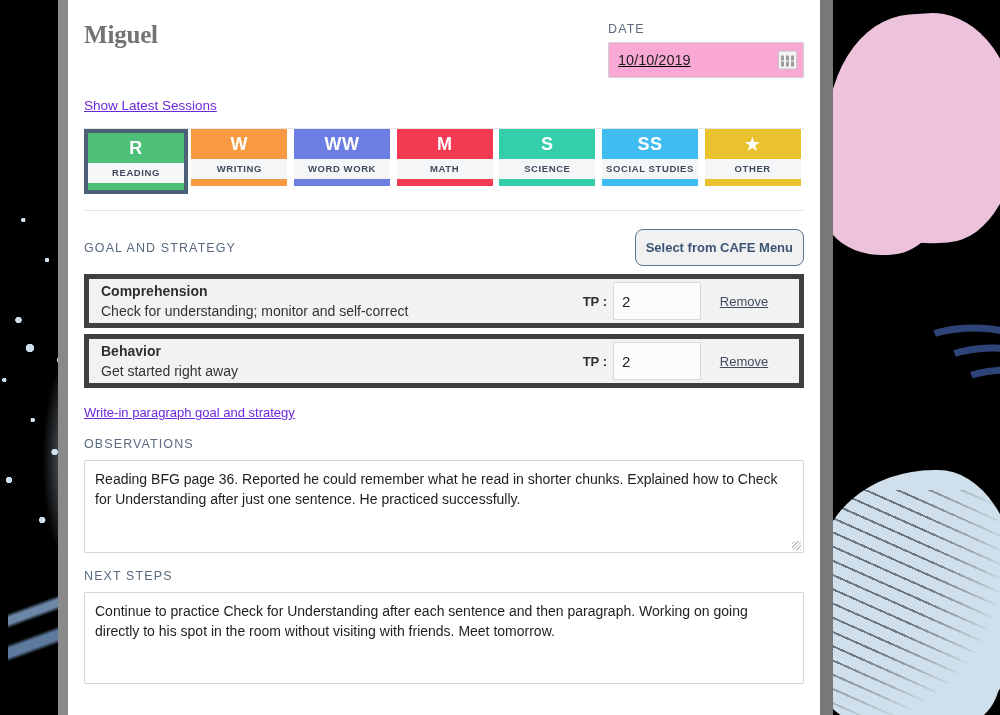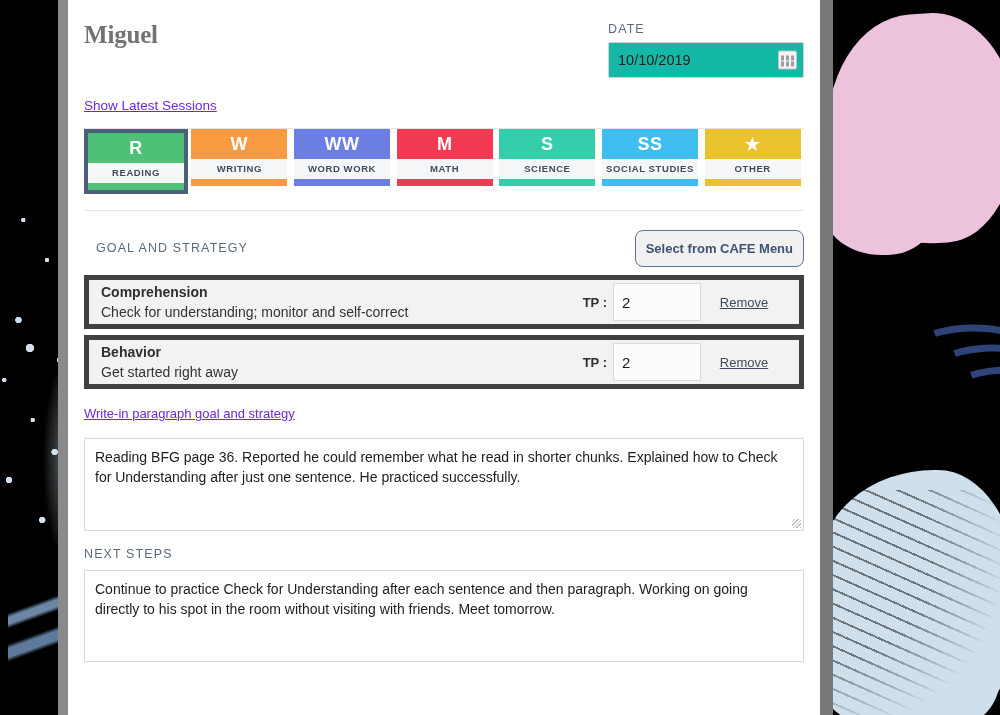--- a/index.html
+++ b/index.html
@@ -147,24 +147,25 @@
     font-size: 12.5px;
     letter-spacing: 1.1px;
     color: #5a6b80;
     font-weight: normal;
     margin-bottom: 6px;
   }
   .date-input-wrap {
     position: relative;
     height: 34px;
     border: 1px solid #d2d2d2;
-    background: #14b8a6;
+    background: #f9a8d4;
     border-radius: 2px;
     display: flex;
     align-items: center;
+    text-decoration: underline;
   }
   .date-value {
     font-size: 14.5px;
     color: #1d1d1d;
     padding-left: 9px;
   }
   .cal-icon {
     position: absolute;
     right: 6px; top: 50%;
     transform: translateY(-50%);
@@ -441,21 +442,21 @@
             <div class="subj-label">OTHER</div>
             <div class="subj-bottom" style="background: rgb(234, 194, 46);"></div>
           </div>
         </div>
       </div>
 
     <div class="divider" style="margin-top:16px;"></div>
 
     
     <div class="goal-head">
-      <div class="section-label" style="margin:12px;">GOAL AND STRATEGY</div>
+      <div class="section-label" style="margin:0;">GOAL AND STRATEGY</div>
       <button class="cafe-btn">Select from CAFE Menu</button>
     </div>
 
     <div id="goal-list">
         <div class="goal-row">
           <div class="goal-text">
             <div class="goal-title">Comprehension</div>
             <div class="goal-desc">Check for understanding; monitor and self-correct</div>
           </div>
           <span class="tp-label">TP :</span>
@@ -470,20 +471,21 @@
           <span class="tp-label">TP :</span>
           <input class="tp-input" type="text" value="2" style="">
           <a class="remove-link">Remove</a>
         </div>
       </div>
 
     <a class="link writein">Write-in paragraph goal and strategy</a>
 
     
     <div class="ta-block">
+      <div class="section-label">OBSERVATIONS</div>
       <div class="ta-wrap">
         <textarea class="ta ta-obs" placeholder="" style="">Reading BFG page 36. Reported he could remember what he read in shorter chunks. Explained how to Check for Understanding after just one sentence. He practiced successfully.</textarea>
         <span class="resize-grip"></span>
       </div>
     </div>
 
     
     <div class="ta-block">
       <div class="section-label">NEXT STEPS</div>
       <div class="ta-wrap">

